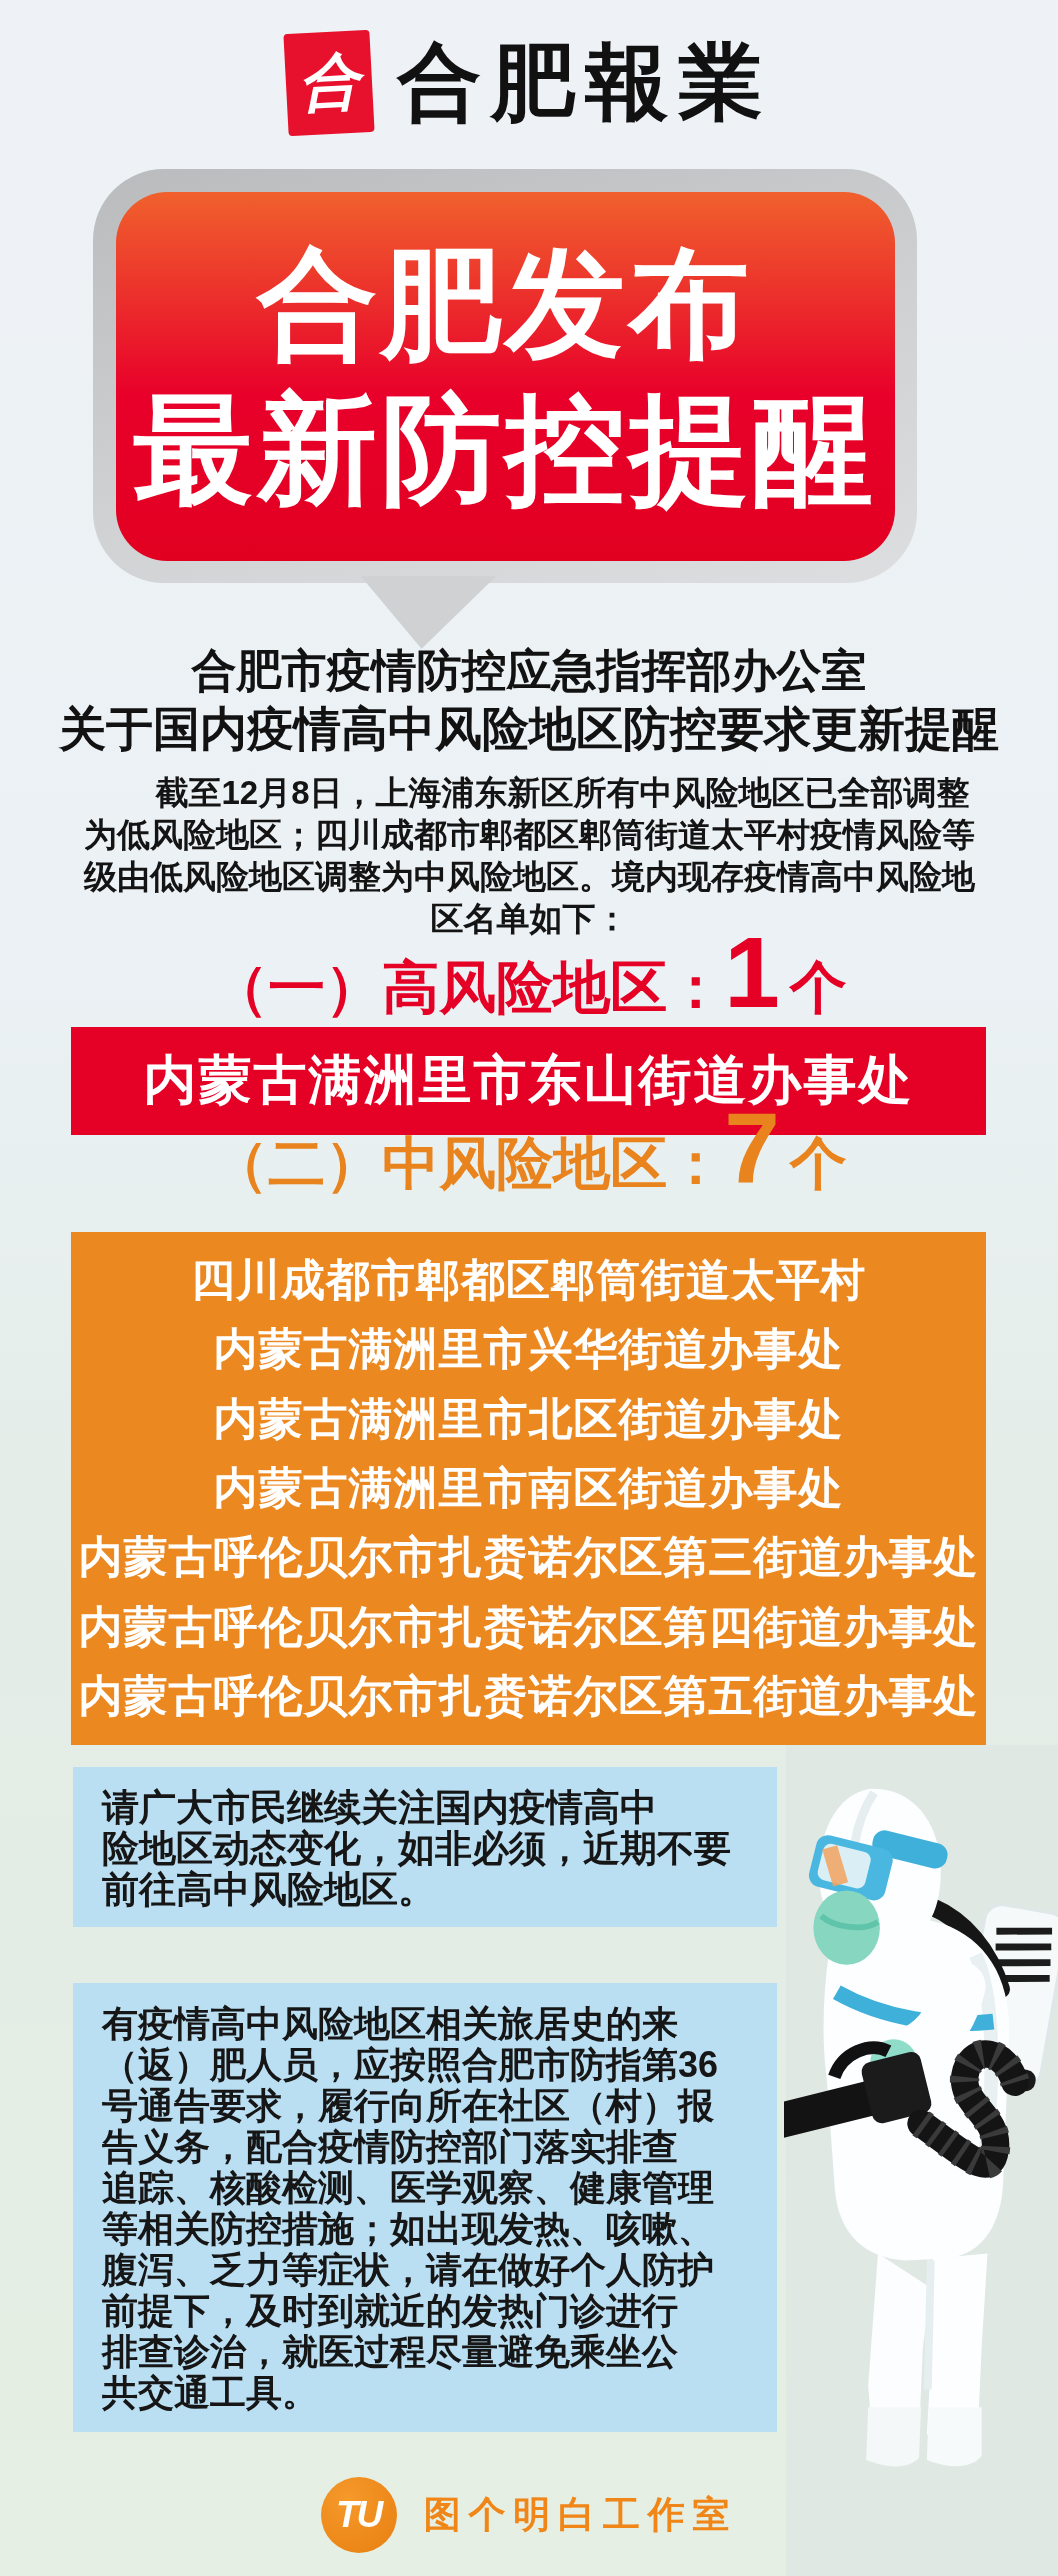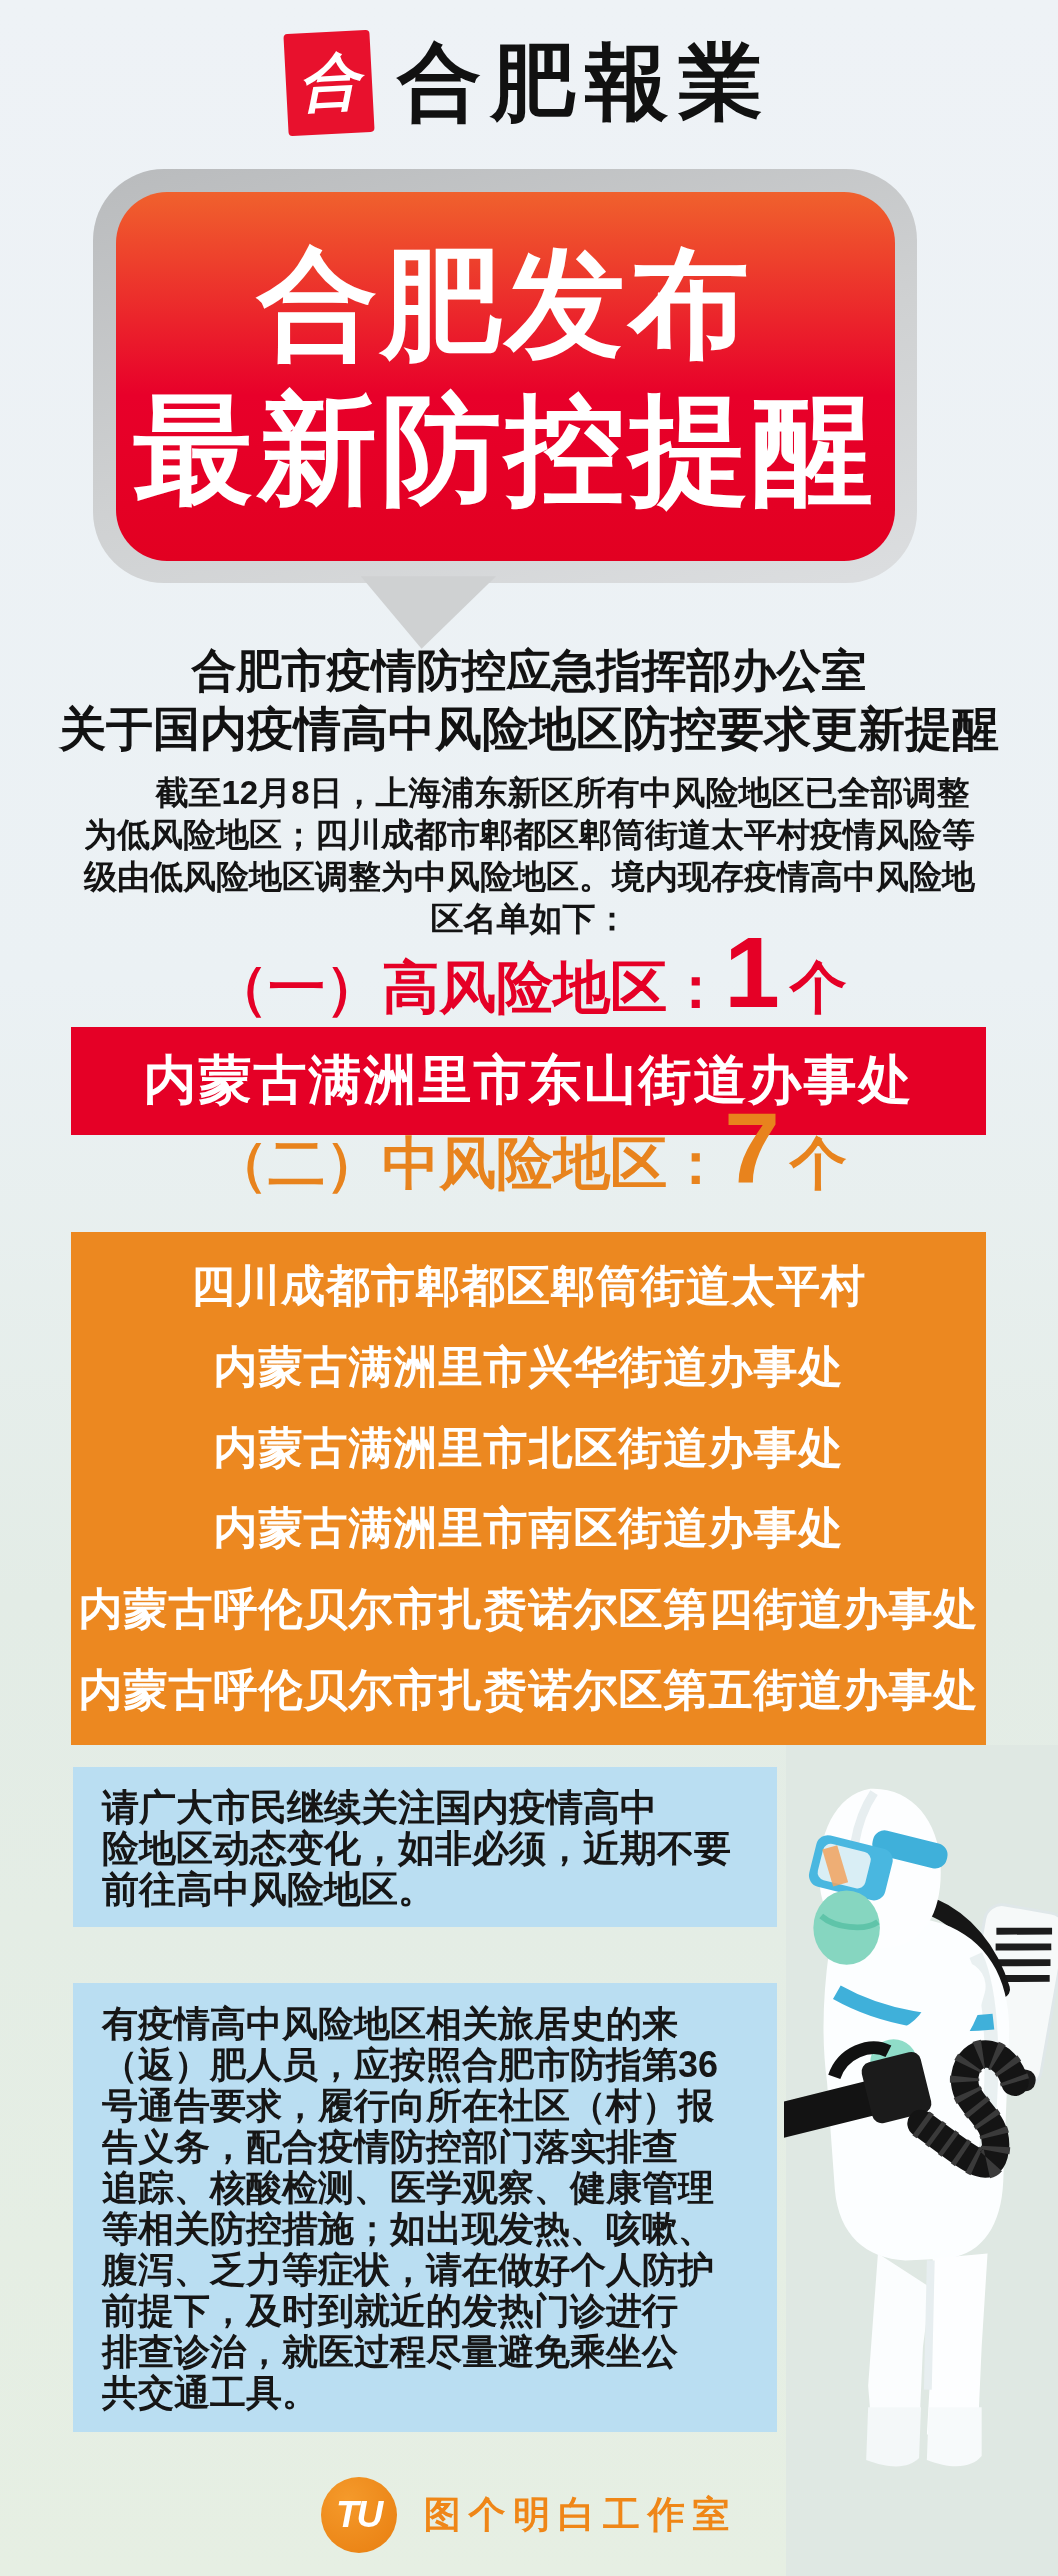--- a/index.html
+++ b/index.html
@@ -108,20 +108,21 @@
 
   <div class="abs risk-heading heading-med">
     <span class="lbl">（二）中风险地区：</span><span class="num">7</span><span class="unit">个</span>
   </div>
 
   <div class="abs box-med">
     <div class="med-line">四川成都市郫都区郫筒街道太平村</div>
     <div class="med-line">内蒙古满洲里市兴华街道办事处</div>
     <div class="med-line">内蒙古满洲里市北区街道办事处</div>
     <div class="med-line">内蒙古满洲里市南区街道办事处</div>
+    <div class="med-line">内蒙古呼伦贝尔市扎赉诺尔区第三街道办事处</div>
     <div class="med-line">内蒙古呼伦贝尔市扎赉诺尔区第四街道办事处</div>
     <div class="med-line">内蒙古呼伦贝尔市扎赉诺尔区第五街道办事处</div>
   </div>
 
   <div class="abs person-band"></div>
 
   <div class="abs notice notice-1">
     <div class="notice-line">请广大市民继续关注国内疫情高中</div>
     <div class="notice-line">险地区动态变化，如非必须，近期不要</div>
     <div class="notice-line">前往高中风险地区。</div>

